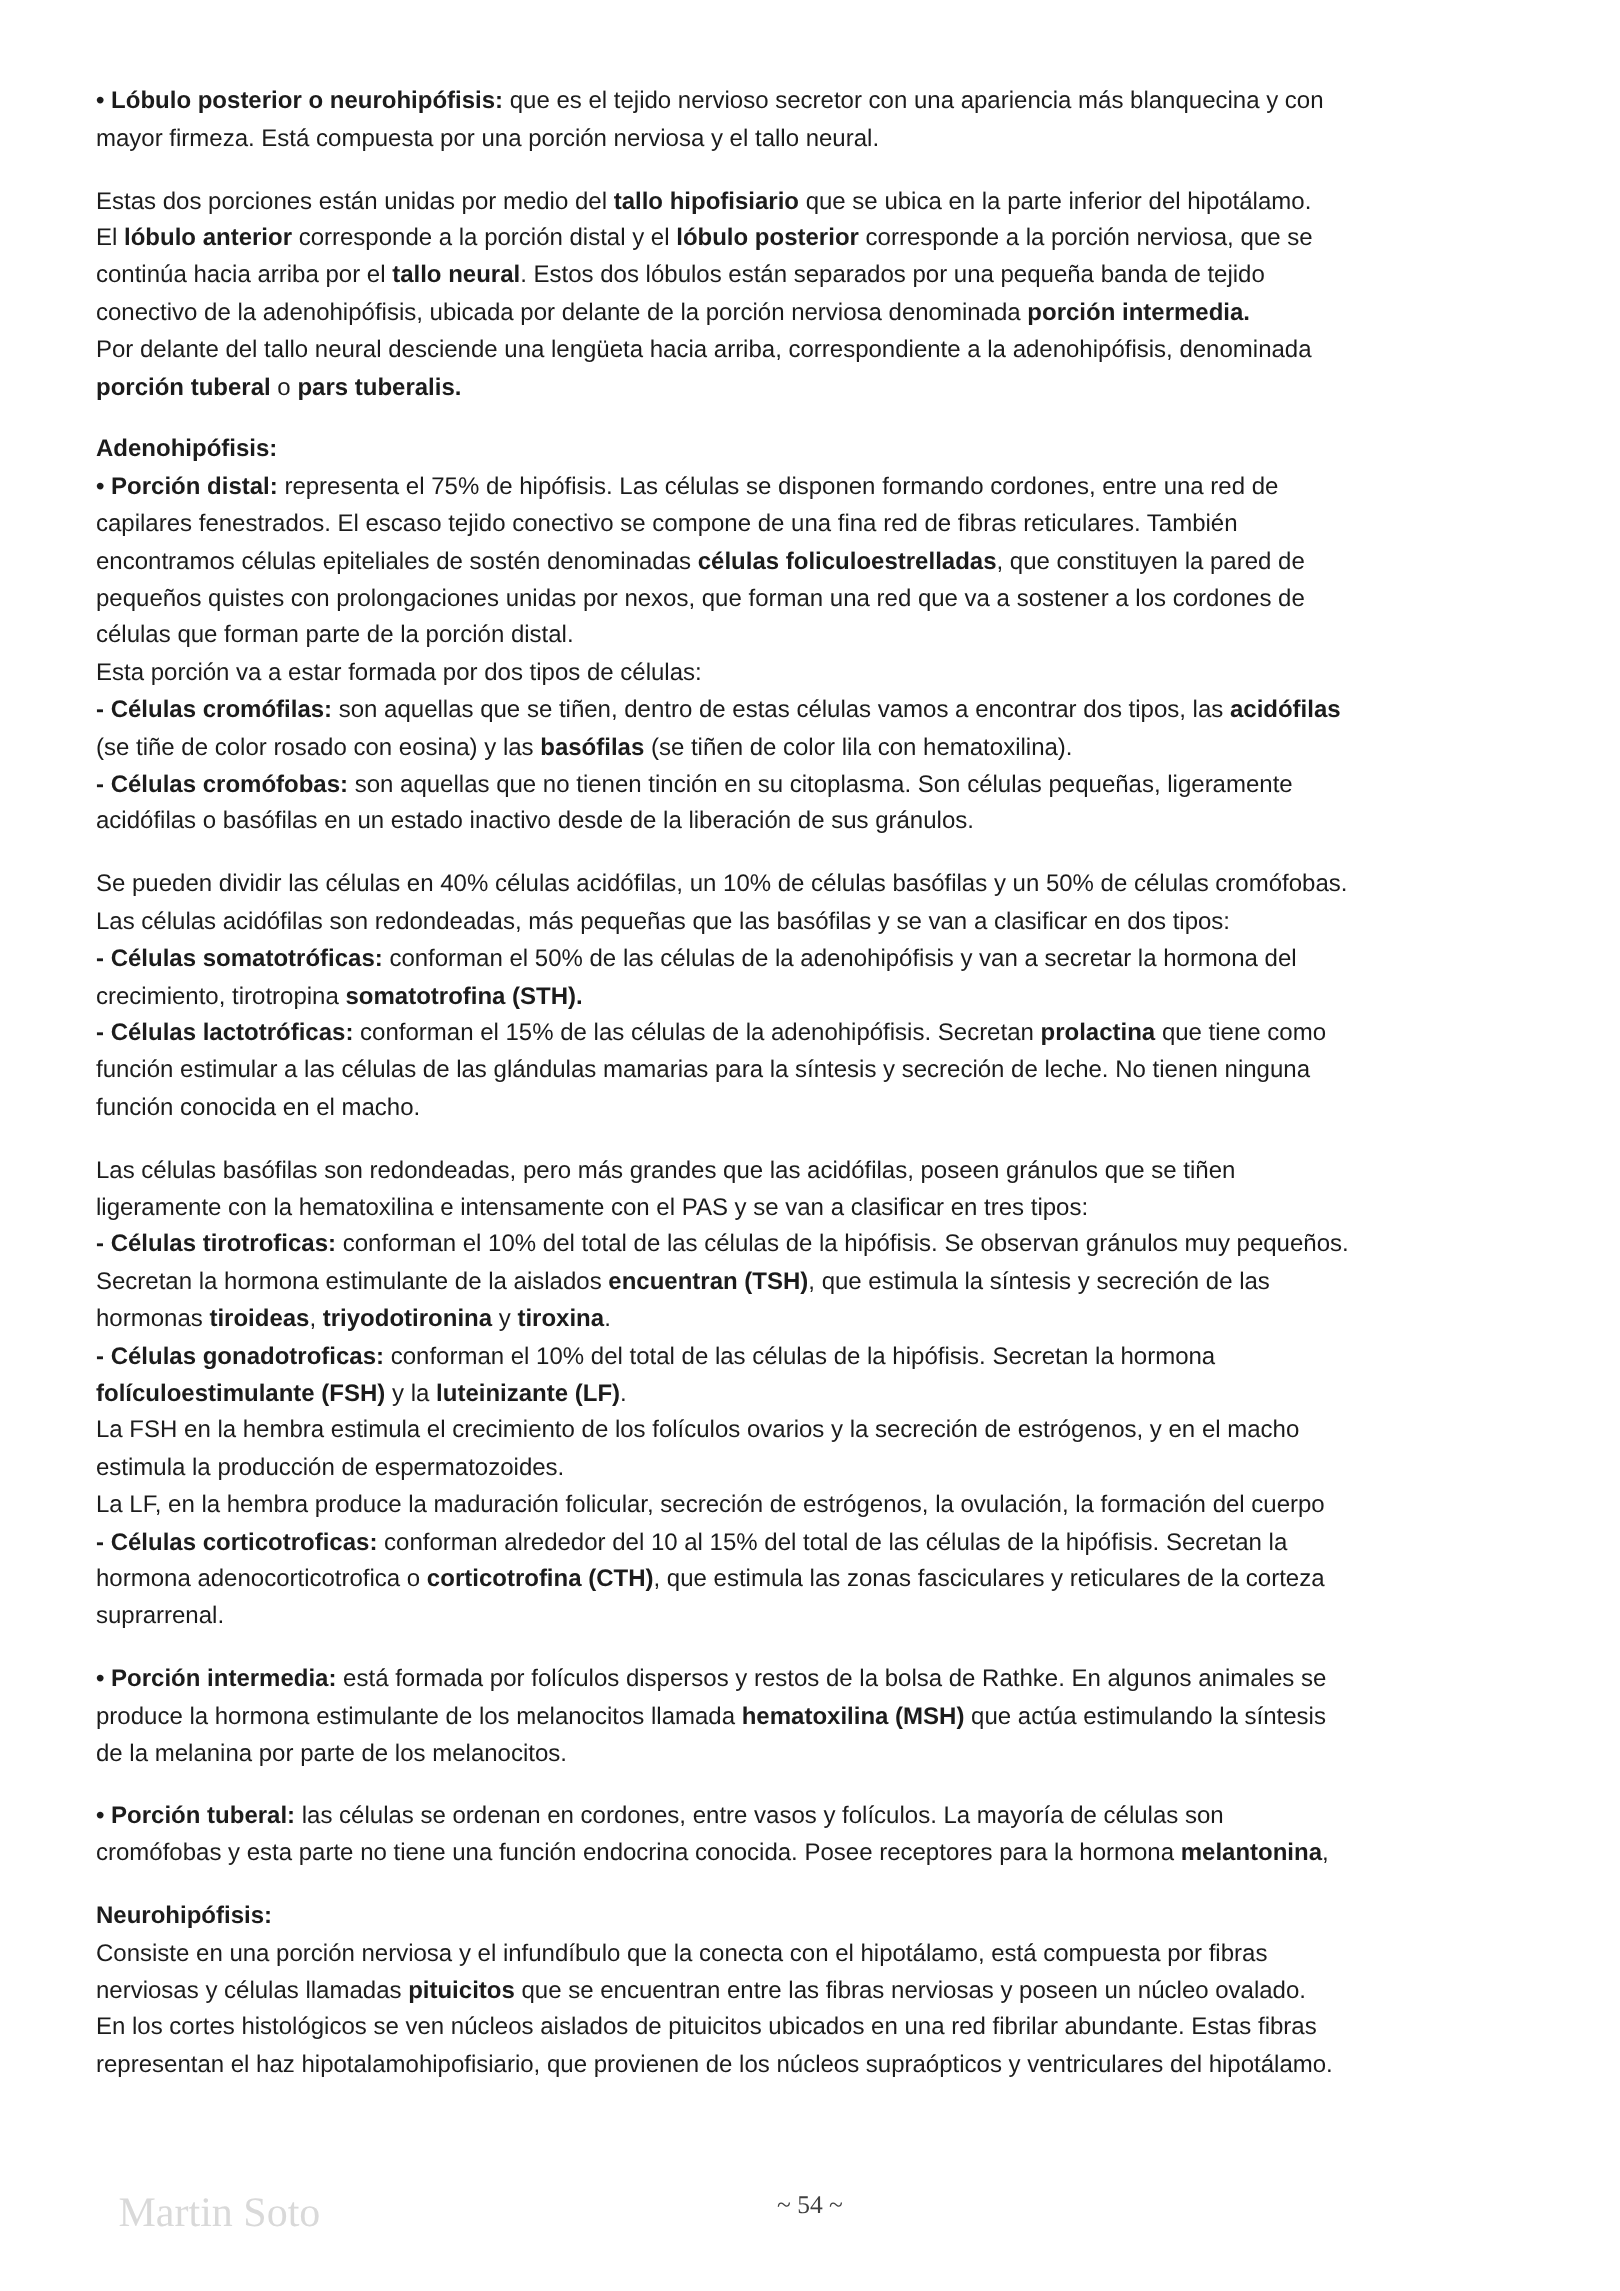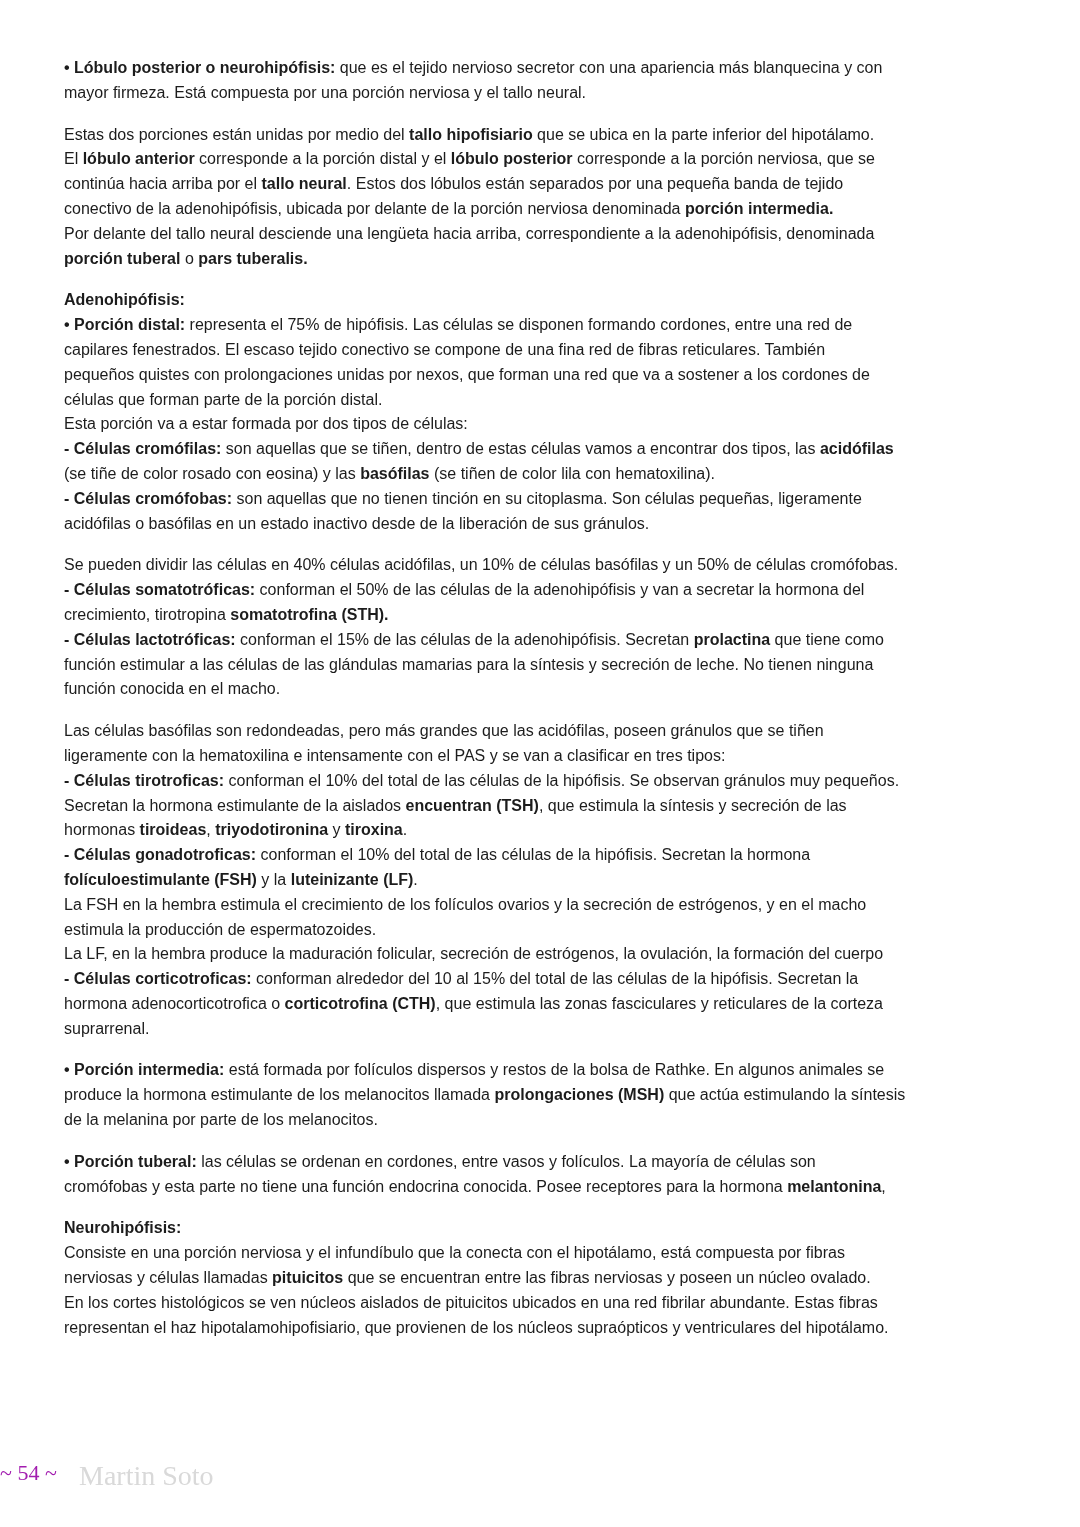--- a/index.html
+++ b/index.html
@@ -46,23 +46,24 @@
     top: 0;
     font-family: "Liberation Serif", serif;
     font-size: 28px;
     color: #d9d9d9;
   }
   .page-number {
     position: absolute;
     left: 0;
     top: 0;
     width: 100%;
+    text-align: center;
     font-family: "Liberation Serif", serif;
-    font-size: 22px;
-    color: #a21caf;
+    font-size: 17px;
+    color: #404040;
   }
 </style>
 </head>
 <body>
 
 <div class="doc-body">
     <div class="para">
       <div class="line"><b>• Lóbulo posterior o neurohipófisis:</b><span> que es el tejido nervioso secretor con una apariencia más blanquecina y con</span></div>
       <div class="line"><span>mayor firmeza. Está compuesta por una porción nerviosa y el tallo neural.</span></div>
     </div>
@@ -71,30 +72,32 @@
       <div class="line"><span>El </span><b>lóbulo anterior</b><span> corresponde a la porción distal y el </span><b>lóbulo posterior</b><span> corresponde a la porción nerviosa, que se</span></div>
       <div class="line"><span>continúa hacia arriba por el </span><b>tallo neural</b><span>. Estos dos lóbulos están separados por una pequeña banda de tejido</span></div>
       <div class="line"><span>conectivo de la adenohipófisis, ubicada por delante de la porción nerviosa denominada </span><b>porción intermedia.</b></div>
       <div class="line"><span>Por delante del tallo neural desciende una lengüeta hacia arriba, correspondiente a la adenohipófisis, denominada</span></div>
       <div class="line"><b>porción tuberal</b><span> o </span><b>pars tuberalis.</b></div>
     </div>
     <div class="para">
       <div class="line"><b>Adenohipófisis:</b></div>
       <div class="line"><b>• Porción distal:</b><span> representa el 75% de hipófisis. Las células se disponen formando cordones, entre una red de</span></div>
       <div class="line"><span>capilares fenestrados. El escaso tejido conectivo se compone de una fina red de fibras reticulares. También</span></div>
+      <div class="line"><span>encontramos células epiteliales de sostén denominadas </span><b>células foliculoestrelladas</b><span>, que constituyen la pared de</span></div>
       <div class="line"><span>pequeños quistes con prolongaciones unidas por nexos, que forman una red que va a sostener a los cordones de</span></div>
       <div class="line"><span>células que forman parte de la porción distal.</span></div>
       <div class="line"><span>Esta porción va a estar formada por dos tipos de células:</span></div>
       <div class="line"><b>- Células cromófilas:</b><span> son aquellas que se tiñen, dentro de estas células vamos a encontrar dos tipos, las </span><b>acidófilas</b></div>
       <div class="line"><span>(se tiñe de color rosado con eosina) y las </span><b>basófilas</b><span> (se tiñen de color lila con hematoxilina).</span></div>
       <div class="line"><b>- Células cromófobas:</b><span> son aquellas que no tienen tinción en su citoplasma. Son células pequeñas, ligeramente</span></div>
       <div class="line"><span>acidófilas o basófilas en un estado inactivo desde de la liberación de sus gránulos.</span></div>
     </div>
     <div class="para">
       <div class="line"><span>Se pueden dividir las células en 40% células acidófilas, un 10% de células basófilas y un 50% de células cromófobas.</span></div>
+      <div class="line"><span>Las células acidófilas son redondeadas, más pequeñas que las basófilas y se van a clasificar en dos tipos:</span></div>
       <div class="line"><b>- Células somatotróficas:</b><span> conforman el 50% de las células de la adenohipófisis y van a secretar la hormona del</span></div>
       <div class="line"><span>crecimiento, tirotropina </span><b>somatotrofina (STH).</b></div>
       <div class="line"><b>- Células lactotróficas:</b><span> conforman el 15% de las células de la adenohipófisis. Secretan </span><b>prolactina</b><span> que tiene como</span></div>
       <div class="line"><span>función estimular a las células de las glándulas mamarias para la síntesis y secreción de leche. No tienen ninguna</span></div>
       <div class="line"><span>función conocida en el macho.</span></div>
     </div>
     <div class="para">
       <div class="line"><span>Las células basófilas son redondeadas, pero más grandes que las acidófilas, poseen gránulos que se tiñen</span></div>
       <div class="line"><span>ligeramente con la hematoxilina e intensamente con el PAS y se van a clasificar en tres tipos:</span></div>
       <div class="line"><b>- Células tirotroficas:</b><span> conforman el 10% del total de las células de la hipófisis. Se observan gránulos muy pequeños.</span></div>
@@ -104,21 +107,21 @@
       <div class="line"><b>folículoestimulante (FSH)</b><span> y la </span><b>luteinizante (LF)</b><span>.</span></div>
       <div class="line"><span>La FSH en la hembra estimula el crecimiento de los folículos ovarios y la secreción de estrógenos, y en el macho</span></div>
       <div class="line"><span>estimula la producción de espermatozoides.</span></div>
       <div class="line"><span>La LF, en la hembra produce la maduración folicular, secreción de estrógenos, la ovulación, la formación del cuerpo</span></div>
       <div class="line"><b>- Células corticotroficas:</b><span> conforman alrededor del 10 al 15% del total de las células de la hipófisis. Secretan la</span></div>
       <div class="line"><span>hormona adenocorticotrofica o </span><b>corticotrofina (CTH)</b><span>, que estimula las zonas fasciculares y reticulares de la corteza</span></div>
       <div class="line"><span>suprarrenal.</span></div>
     </div>
     <div class="para">
       <div class="line"><b>• Porción intermedia:</b><span> está formada por folículos dispersos y restos de la bolsa de Rathke. En algunos animales se</span></div>
-      <div class="line"><span>produce la hormona estimulante de los melanocitos llamada </span><b>prolongaciones (MSH)</b><span> que actúa estimulando la síntesis</span></div>
+      <div class="line"><span>produce la hormona estimulante de los melanocitos llamada </span><b>hematoxilina (MSH)</b><span> que actúa estimulando la síntesis</span></div>
       <div class="line"><span>de la melanina por parte de los melanocitos.</span></div>
     </div>
     <div class="para">
       <div class="line"><b>• Porción tuberal:</b><span> las células se ordenan en cordones, entre vasos y folículos. La mayoría de células son</span></div>
       <div class="line"><span>cromófobas y esta parte no tiene una función endocrina conocida. Posee receptores para la hormona </span><b>melantonina</b><span>,</span></div>
     </div>
     <div class="para">
       <div class="line"><b>Neurohipófisis:</b></div>
       <div class="line"><span>Consiste en una porción nerviosa y el infundíbulo que la conecta con el hipotálamo, está compuesta por fibras</span></div>
       <div class="line"><span>nerviosas y células llamadas </span><b>pituicitos</b><span> que se encuentran entre las fibras nerviosas y poseen un núcleo ovalado.</span></div>

